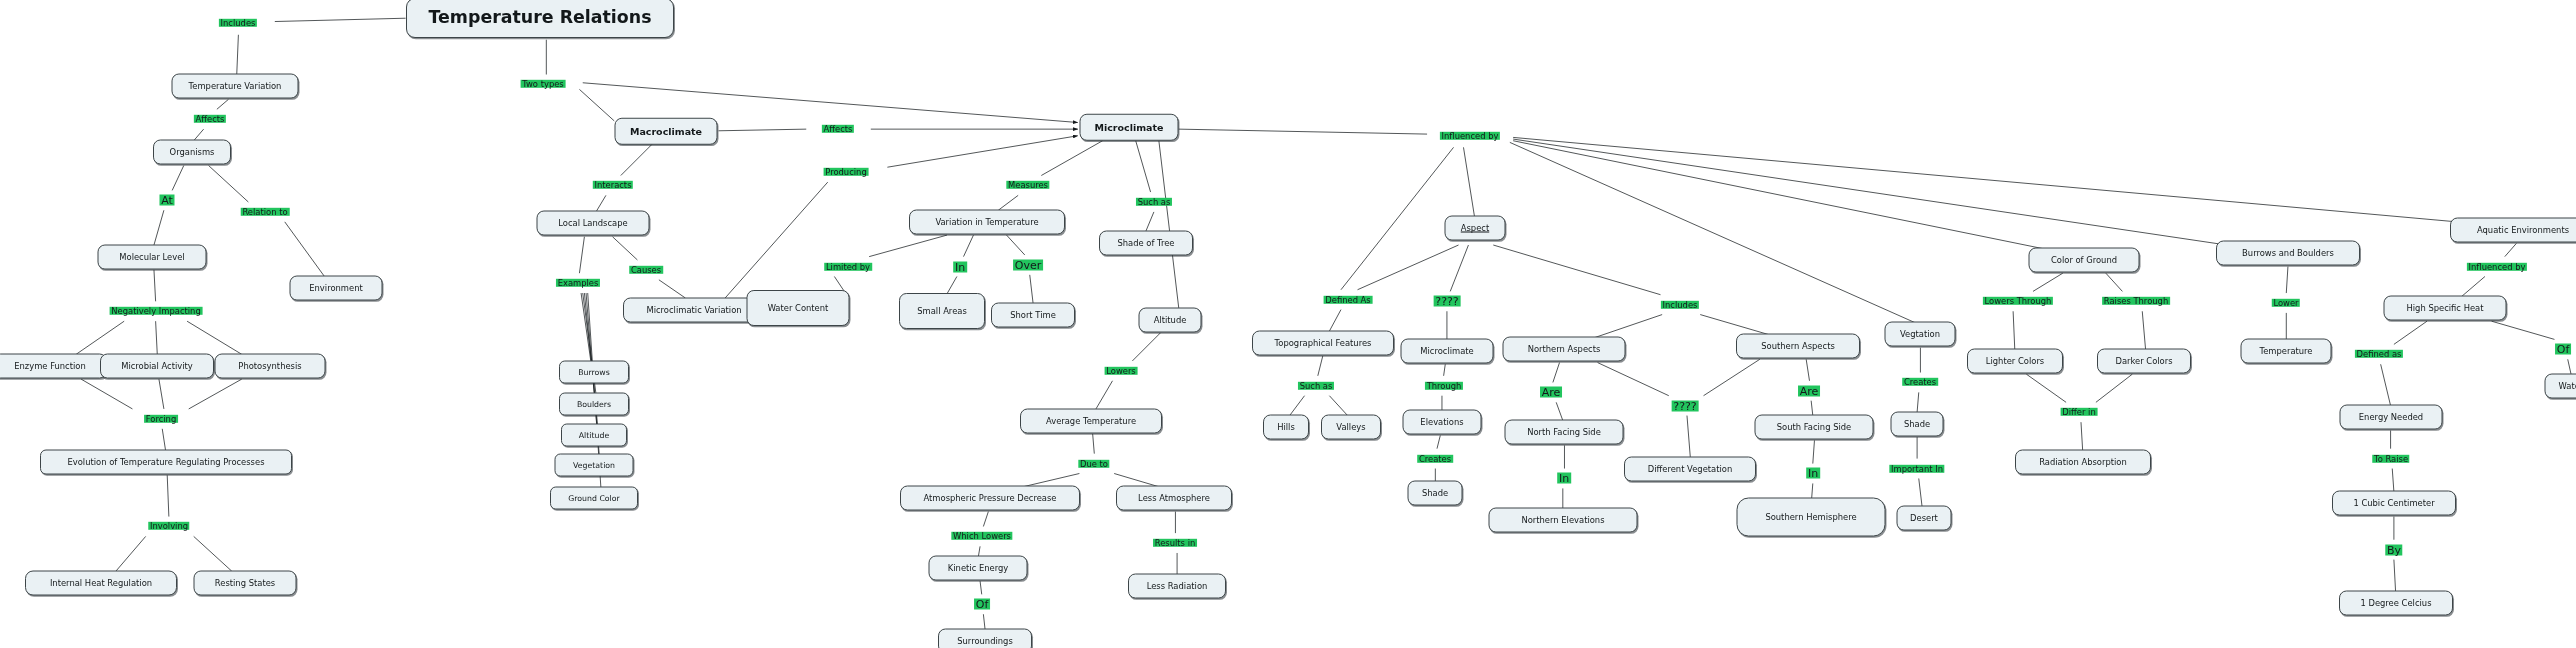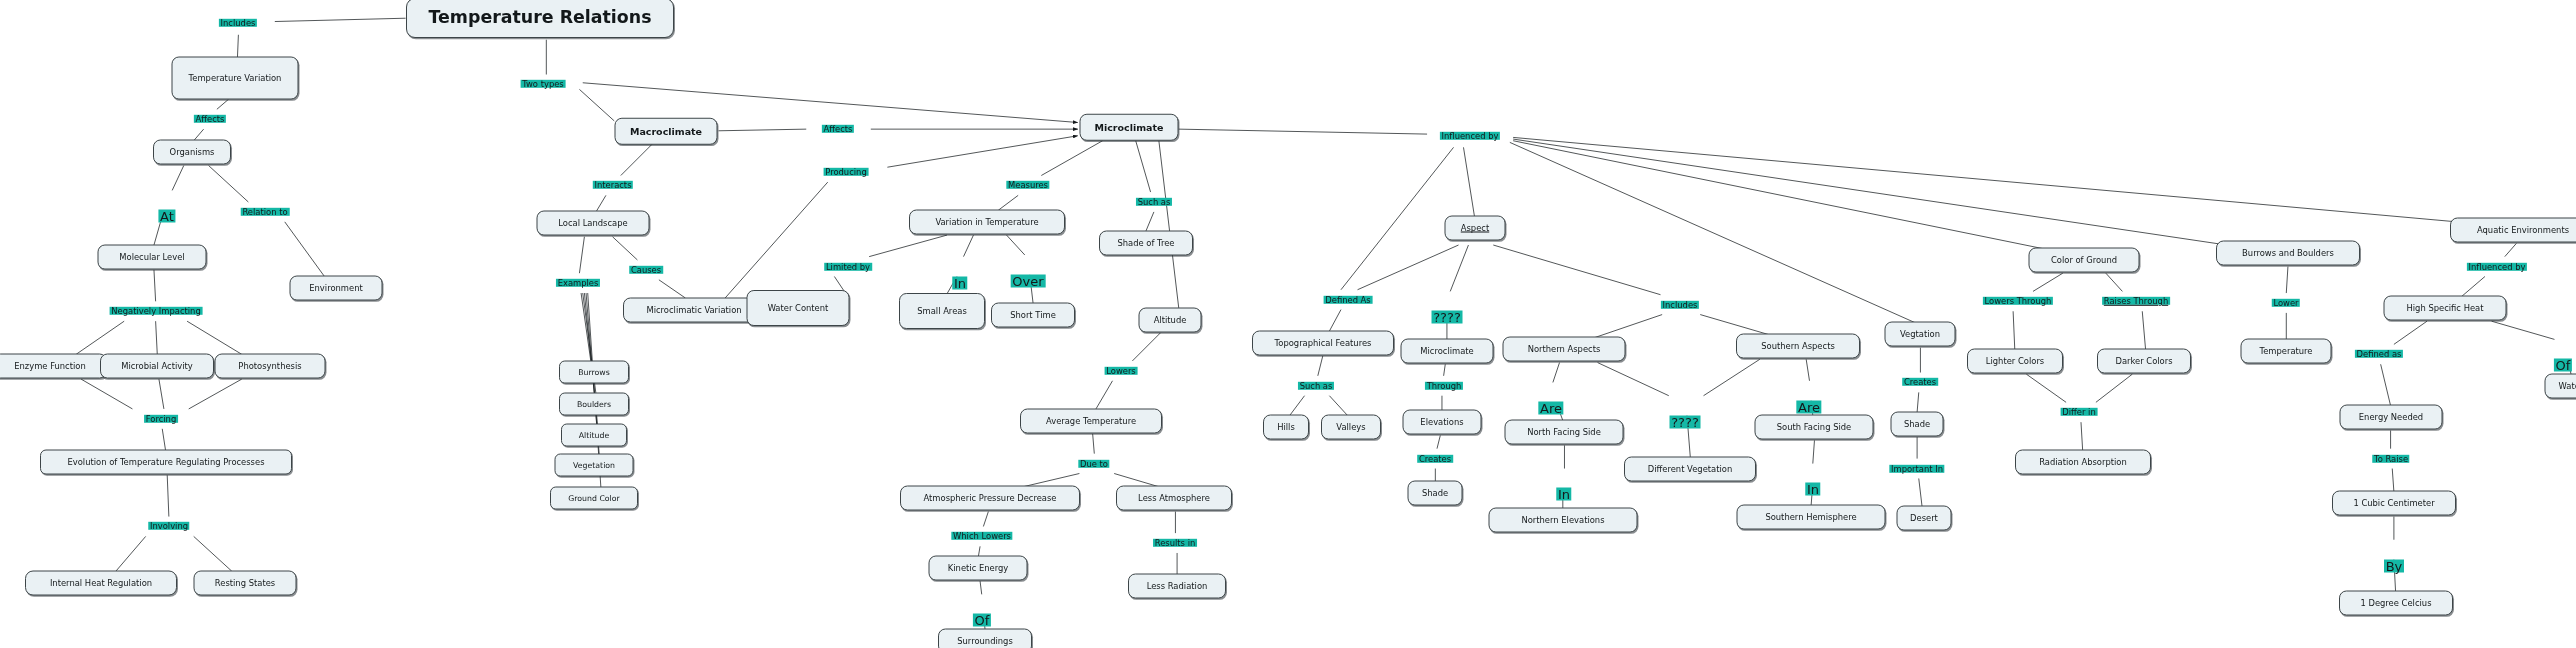--- a/index.html
+++ b/index.html
@@ -53,29 +53,28 @@
   }
   .node.sz-small {
     font-size: 7.8px;
     border-radius: 5.8px;
   }
   .edge-label {
     position: absolute;
     transform: translate(-50%, -50%);
     font-size: 8.4px;
     color: #14191b;
-    background: #14b8a6;
+    background: #22c55e;
     white-space: nowrap;
     padding: 0 1.7px;
     line-height: 1;
     text-align: center;
   }
   .edge-label.lbl-small {
-    font-size: 13px;
-    margin-top: 16px;
+    font-size: 11px;
   }
 </style>
 </head>
 <body>
 
 <div id="map-root">
   <svg id="edge-layer" viewBox="0 0 1556 392" preserveAspectRatio="none">
     <defs>
       <marker id="arrowhead" markerWidth="7" markerHeight="5" refX="6.4" refY="2.5" orient="auto" markerUnits="strokeWidth">
         <polygon points="0 0, 7 2.5, 0 5" fill="#14191b"></polygon>
@@ -192,21 +191,21 @@
         <line x1="1505" y1="194" x2="1543" y2="205" stroke="#1a1f21" stroke-width="0.75" vector-effect="non-scaling-stroke"></line>
         <line x1="1551" y1="217" x2="1553" y2="226" stroke="#1a1f21" stroke-width="0.75" vector-effect="non-scaling-stroke"></line>
         <line x1="1444" y1="260" x2="1444" y2="271" stroke="#1a1f21" stroke-width="0.75" vector-effect="non-scaling-stroke"></line>
         <line x1="1445" y1="283" x2="1446" y2="297" stroke="#1a1f21" stroke-width="0.75" vector-effect="non-scaling-stroke"></line>
         <line x1="1446" y1="312" x2="1446" y2="326" stroke="#1a1f21" stroke-width="0.75" vector-effect="non-scaling-stroke"></line>
         <line x1="1446" y1="338" x2="1447" y2="357" stroke="#1a1f21" stroke-width="0.75" vector-effect="non-scaling-stroke"></line>
       </g>
   </svg>
   <div id="node-layer">
       <div class="node sz-title" style="left: 540px; top: 18px; min-width: 268px; height: 40px;">Temperature Relations</div>
-      <div class="node sz-std" style="left: 235px; top: 78px; min-width: 127px; height: 43px; text-align: right;">Temperature Variation</div>
+      <div class="node sz-std" style="left: 235px; top: 86px; min-width: 127px; height: 25px; text-align: right;">Temperature Variation</div>
       <div class="node sz-std" style="left: 192px; top: 152px; min-width: 78px; height: 25px;">Organisms</div>
       <div class="node sz-std" style="left: 152px; top: 257px; min-width: 109px; height: 25px;">Molecular Level</div>
       <div class="node sz-std" style="left: 336px; top: 288px; min-width: 93px; height: 25px;">Environment</div>
       <div class="node sz-std" style="left: 50px; top: 366px; min-width: 114px; height: 25px;">Enzyme Function</div>
       <div class="node sz-std" style="left: 157px; top: 366px; min-width: 114px; height: 25px;">Microbial Activity</div>
       <div class="node sz-std" style="left: 270px; top: 366px; min-width: 111px; height: 25px;">Photosynthesis</div>
       <div class="node sz-std" style="left: 166px; top: 462px; min-width: 252px; height: 25px; border-radius: 6px;">Evolution of Temperature Regulating Processes</div>
       <div class="node sz-std" style="left: 101px; top: 583px; min-width: 152px; height: 25px; border-radius: 8px;">Internal Heat Regulation</div>
       <div class="node sz-std" style="left: 245px; top: 583px; min-width: 103px; height: 25px;">Resting States</div>
       <div class="node sz-major" style="left: 666px; top: 131px; min-width: 103px; height: 26.5px;">Macroclimate</div>
@@ -236,21 +235,21 @@
       <div class="node sz-std" style="left: 1351px; top: 427px; min-width: 60px; height: 25px;">Valleys</div>
       <div class="node sz-std" style="left: 1442px; top: 422px; min-width: 79px; height: 25px;">Elevations</div>
       <div class="node sz-std" style="left: 1435px; top: 493px; min-width: 55px; height: 25px;">Shade</div>
       <div class="node sz-std" style="left: 1475px; top: 228px; min-width: 61px; height: 25px; text-decoration: underline;">Aspect</div>
       <div class="node sz-std" style="left: 1564px; top: 349px; min-width: 123px; height: 25px;">Northern Aspects</div>
       <div class="node sz-std" style="left: 1798px; top: 346px; min-width: 124px; height: 25px;">Southern Aspects</div>
       <div class="node sz-std" style="left: 1564px; top: 432px; min-width: 119px; height: 25px;">North Facing Side</div>
       <div class="node sz-std" style="left: 1814px; top: 427px; min-width: 119px; height: 25px;">South Facing Side</div>
       <div class="node sz-std" style="left: 1690px; top: 469px; min-width: 132px; height: 25px;">Different Vegetation</div>
       <div class="node sz-std" style="left: 1563px; top: 520px; min-width: 149px; height: 25px;">Northern Elevations</div>
-      <div class="node sz-std" style="left: 1811px; top: 517px; min-width: 149px; height: 25px;">Southern Hemisphere</div>
+      <div class="node sz-std" style="left: 1811px; top: 517px; min-width: 149px; height: 39px; border-radius: 12px;">Southern Hemisphere</div>
       <div class="node sz-std" style="left: 1920px; top: 334px; min-width: 71px; height: 25px;">Vegtation</div>
       <div class="node sz-std" style="left: 1917px; top: 424px; min-width: 53px; height: 25px;">Shade</div>
       <div class="node sz-std" style="left: 1924px; top: 518px; min-width: 55px; height: 25px;">Desert</div>
       <div class="node sz-std" style="left: 2084px; top: 260px; min-width: 111px; height: 25px;">Color of Ground</div>
       <div class="node sz-std" style="left: 2015px; top: 361px; min-width: 96px; height: 25px;">Lighter Colors</div>
       <div class="node sz-std" style="left: 2144px; top: 361px; min-width: 94px; height: 25px;">Darker Colors</div>
       <div class="node sz-std" style="left: 2083px; top: 462px; min-width: 136px; height: 25px;">Radiation Absorption</div>
       <div class="node sz-std" style="left: 2288px; top: 253px; min-width: 144px; height: 25px;">Burrows and Boulders</div>
       <div class="node sz-std" style="left: 2286px; top: 351px; min-width: 91px; height: 25px;">Temperature</div>
       <div class="node sz-std" style="left: 2523px; top: 230px; min-width: 146px; height: 25px;">Aquatic Environments</div>
@@ -292,21 +291,21 @@
       <div class="edge-label" style="left: 1444px; top: 386px;">Through</div>
       <div class="edge-label" style="left: 1435px; top: 459px;">Creates</div>
       <div class="edge-label lbl-small" style="left: 1551px; top: 392px;">Are</div>
       <div class="edge-label lbl-small" style="left: 1809px; top: 391px;">Are</div>
       <div class="edge-label lbl-small" style="left: 1685px; top: 406px;">????</div>
       <div class="edge-label lbl-small" style="left: 1564px; top: 478px;">In</div>
       <div class="edge-label lbl-small" style="left: 1813px; top: 473px;">In</div>
       <div class="edge-label" style="left: 1920px; top: 382px;">Creates</div>
       <div class="edge-label" style="left: 1917px; top: 469px;">Important In</div>
       <div class="edge-label" style="left: 2018px; top: 301px;">Lowers Through</div>
-      <div class="edge-label" style="left: 2136px; top: 301px; text-decoration: underline;">Raises Through</div>
+      <div class="edge-label" style="left: 2136px; top: 301px;">Raises Through</div>
       <div class="edge-label" style="left: 2079px; top: 412px;">Differ in</div>
       <div class="edge-label" style="left: 2286px; top: 303px;">Lower</div>
       <div class="edge-label" style="left: 2497px; top: 267px;">Influenced by</div>
       <div class="edge-label" style="left: 2379px; top: 354px;">Defined as</div>
       <div class="edge-label lbl-small" style="left: 2563px; top: 349px;">Of</div>
       <div class="edge-label" style="left: 2391px; top: 459px;">To Raise</div>
       <div class="edge-label lbl-small" style="left: 2394px; top: 550px;">By</div>
     </div>
 </div>
 

